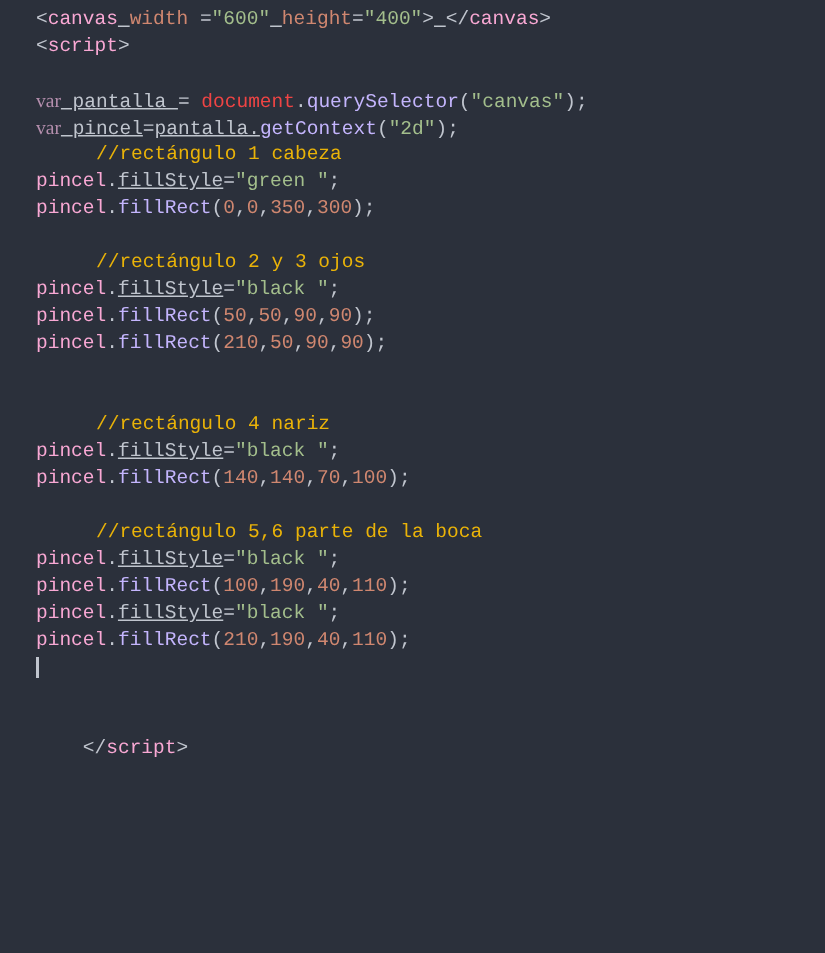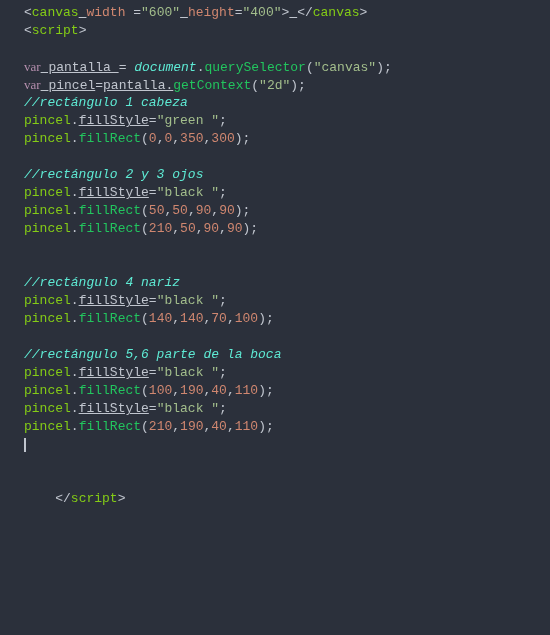--- a/index.html
+++ b/index.html
@@ -29,27 +29,27 @@
     position:relative;
   }
   .line{
     height:18px;
   }
   .line.blank{
     height:18px;
   }
   .t-default{color:#c0c5ce;text-decoration:underline;}
   .t-keyword{color:#b48ead;font-family:Liberation Serif, serif;} 
-  .t-tag{color:#84cc16;margin-top:20px;}     
+  .t-tag{color:#f9a8d4;margin-top:20px;}     
   .t-attr{color:#d08770;text-align:center;}    
   .t-string{color:#a3be8c;}  
   .t-number{color:#d08770;}  
-  .t-func{color:#22c55e;}    
-  .t-comment{font-style:italic;color:#5eead4;}
-  .t-builtin{color:#5eead4;font-style:italic;} 
+  .t-func{color:#c4b5fd;}    
+  .t-comment{color:#eab308;margin-left:40px;}
+  .t-builtin{color:#ef4444;} 
   .t-punc{color:#c0c5ce;}
   .t-op{color:#c0c5ce;}
   .cursor{
     display:inline-block;
     width:0;
     border-left:2px solid #c0c5ce;
     height:14px;
     vertical-align:middle;
     margin-left:0;
   }

